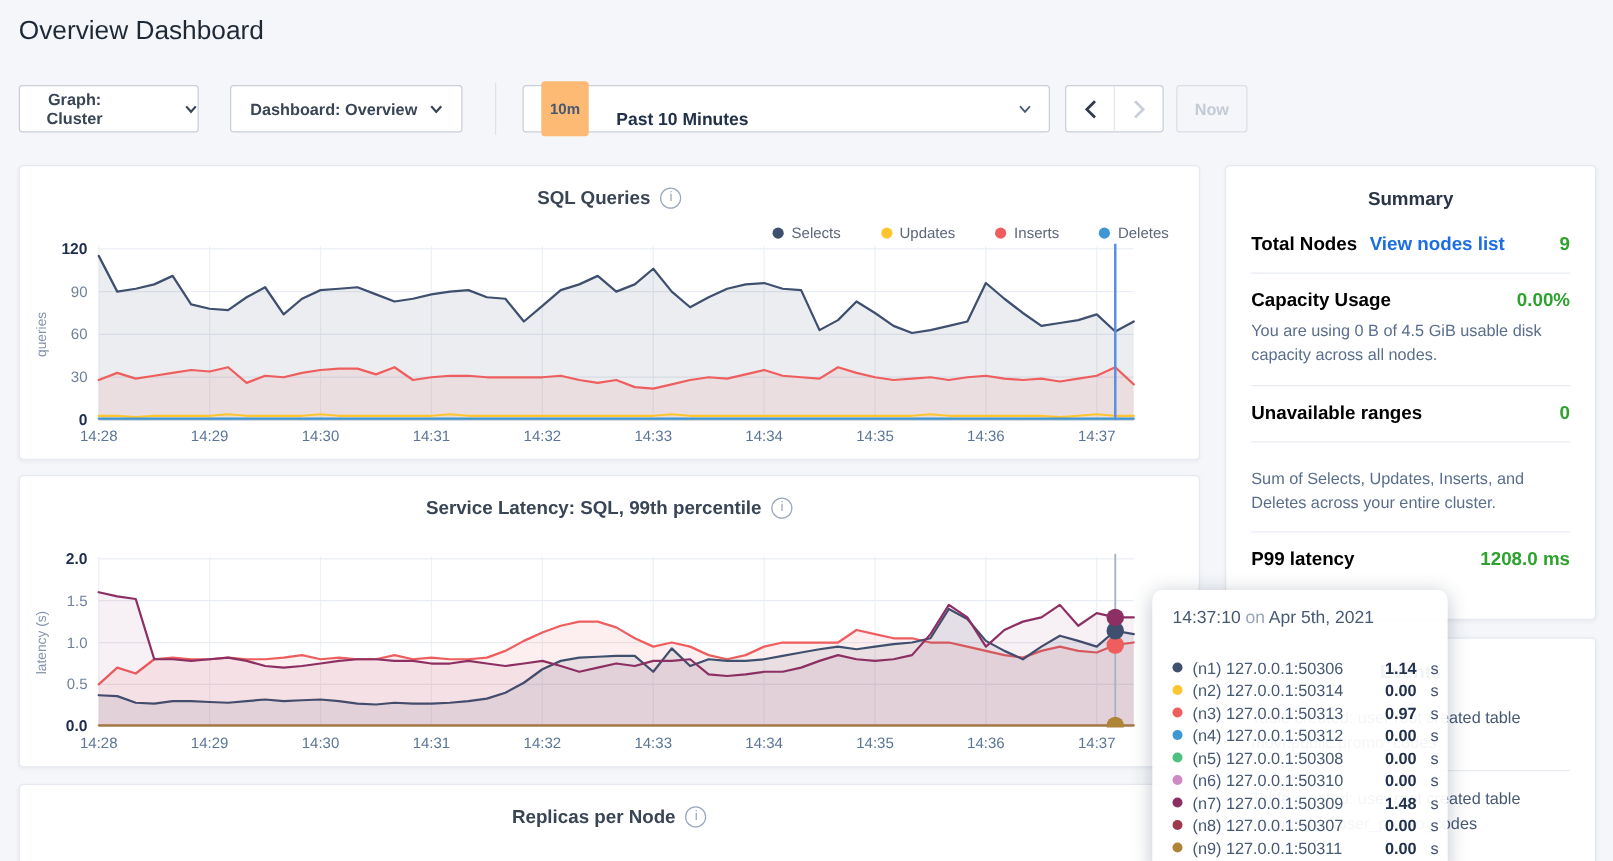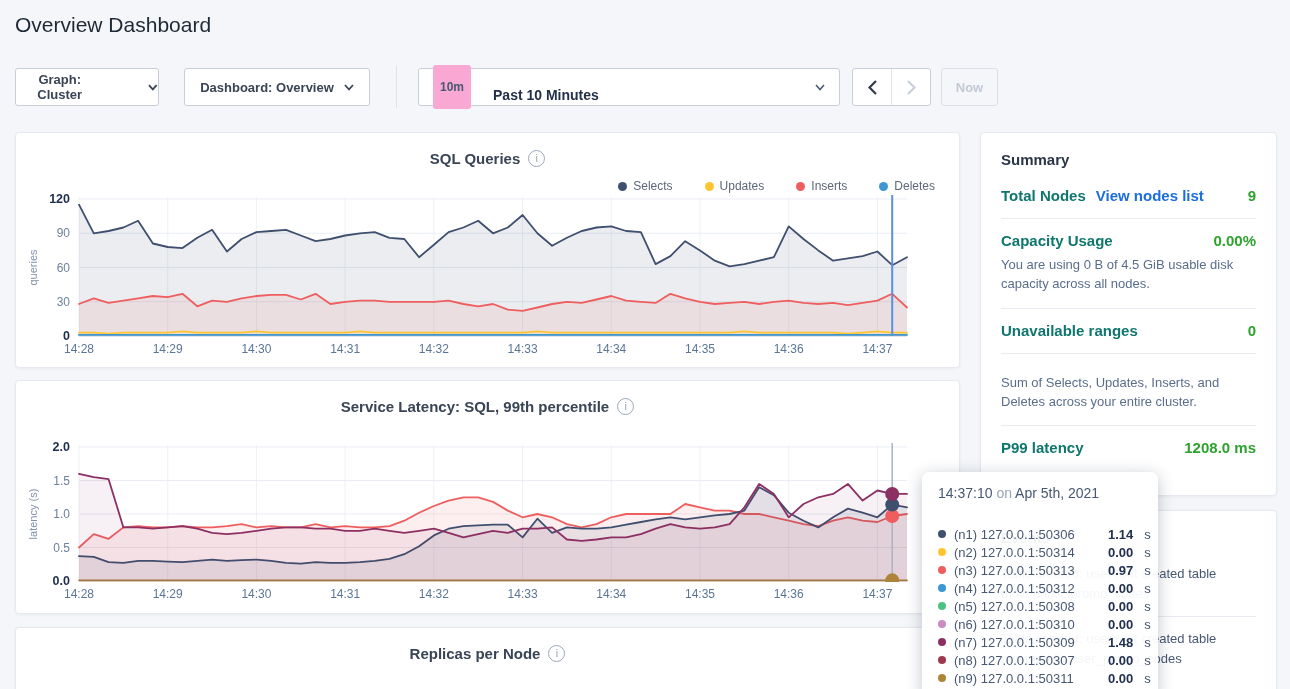--- a/index.html
+++ b/index.html
@@ -16,21 +16,21 @@
   .tb-btn {
     position:absolute; top:68px; height:38px; background:#fff;
     border:1px solid #c9cfd9; border-radius:3px; cursor:pointer;
     display:flex; align-items:center; justify-content:center; gap:10px;
     font-family:"Liberation Sans",sans-serif; font-size:13px; font-weight:bold; color:#394455;
   }
   #btn-graph { left:15px; width:144px;gap:45px; }
   #btn-dashboard { left:184px; width:186px; }
   .vdivider { position:absolute; left:396px; top:66px; width:1px; height:42px; background:#dfe3e9; }
   #btn-time { left:418px; width:422px; justify-content:flex-start; padding:0 14px; }
-  .time-badge { background:#f9a8d4; border-radius:3px; padding:15px 7px; font-size:12px; font-weight:bold; color:#475872; }
+  .time-badge { background:#fdba74; border-radius:3px; padding:15px 7px; font-size:12px; font-weight:bold; color:#475872; }
   .time-label { margin-left:12px; font-size:14px; color:#22304a; font-weight:bold;margin-top:16px; }
   #btn-time .chev { position:absolute; right:14px; }
   .arrow-group { position:absolute; left:852px; top:68px; width:79px; height:38px; background:#fff; border:1px solid #c9cfd9; border-radius:3px; display:flex; overflow:hidden; }
   .arrow-btn { flex:1; display:flex; align-items:center; justify-content:center; background:none; border:none; cursor:pointer; }
   .arrow-btn + .arrow-btn { border-left:1px solid #e2e6ec; }
   #btn-now { left:941px; width:57px; background:#f4f6f9; border-color:#dadfe6; color:#c3cad5; cursor:default; }
 
   
   .panel, .card {
     position:absolute; background:#fff; border:1px solid #e6e9ef; border-radius:4px;
@@ -53,25 +53,25 @@
   .chart-box { position:absolute; left:0; top:0; }
   svg text.tick { font-family:"Liberation Sans",sans-serif; font-size:12px; fill:#6f819b; }
   svg text.tick-bold { font-weight:bold; fill:#1d2d4e; font-size:12.5px; }
   svg text.xlab { fill:#5b7596; }
   svg text.ylab { font-family:"Liberation Sans",sans-serif; font-size:11px; fill:#8392ab; }
 
   
   .card { left:980px; width:297px; padding:16px 20px; overflow:hidden; }
   #card-summary { top:132px; height:364px; }
   #card-events  { top:510px; height:240px; }
-  .card-header { text-align:left; font-weight:bold; font-size:15px; color:#2a3547; padding:2px 0 6px; }
+  .card-header { text-align:center; font-weight:bold; font-size:15px; color:#2a3547; padding:2px 0 6px; }
   .sum-row { padding:13px 0 14px; }
   .sum-row + .sum-row { border-top:1px solid #e8ebf1; }
   .sum-main { display:flex; align-items:baseline; gap:10px; font-size:15px; font-weight:bold; }
-  .sum-label { color:#0f766e; }
+  .sum-label { color:#000000; }
   .sum-link  { color:#1b6de0; cursor:pointer; }
   .sum-value { margin-left:auto; color:#2da32d; white-space:nowrap; }
   .sum-desc  { margin-top:7px; font-size:13px; line-height:1.45; color:#5a6e8c; font-weight:normal; }
   .event-item { padding:12px 0; font-size:13px; line-height:1.55; color:#475872; word-break:break-word; }
   .event-item + .event-item { border-top:1px solid #e8ebf1; }
 
   
   #tooltip {
     position:absolute; left:922px; top:472px; width:236px; z-index:40;
     background:rgba(255,255,255,0.94); border-radius:8px; padding:13px 16px 11px;

